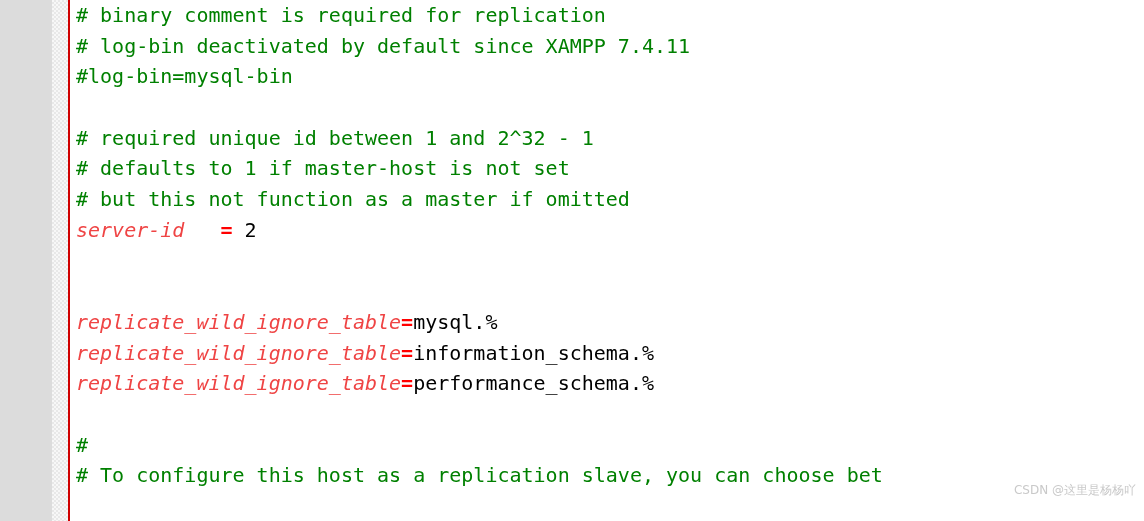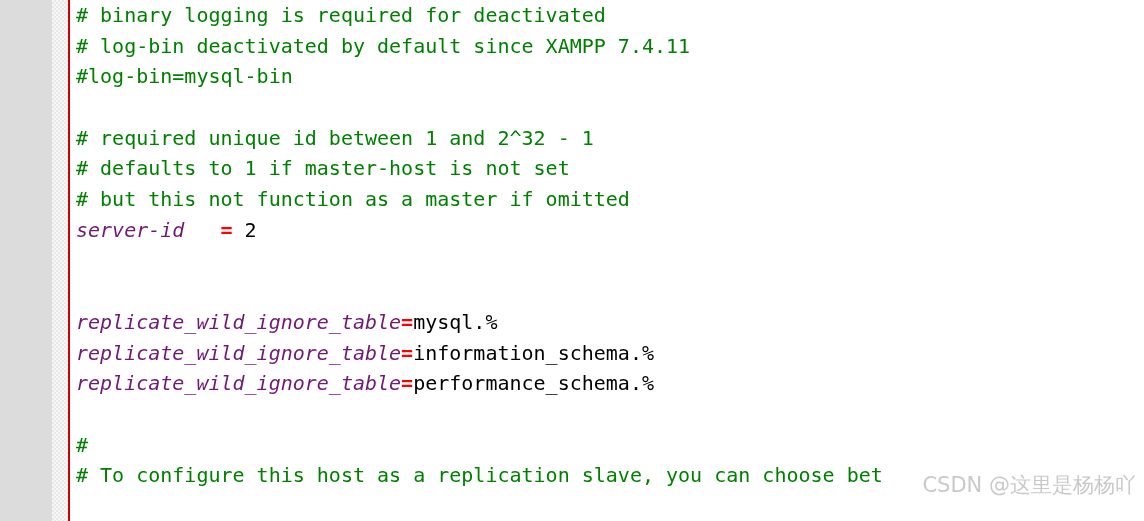--- a/index.html
+++ b/index.html
@@ -88,48 +88,48 @@
     left: 76px;
     top: 0;
     font-family: "DejaVu Sans Mono", "Liberation Mono", monospace;
     font-size: 20px;
     color: #000000;
     white-space: pre;
   }
 
   
   .tok-comment { color: #008000; }
-  .tok-key     { color: #701a75; font-style: italic; }
+  .tok-key     { color: #ef4444; font-style: italic; }
   .tok-op      { color: #ff0000; font-weight: bold; }
   .tok-val     { color: #000000; }
 
   
   .watermark {
     position: absolute;
     right: 8px;
     bottom: 22px;
     font-family: "DejaVu Sans", "Liberation Sans", sans-serif;
-    font-size: 21px;
+    font-size: 12px;
     color: #c9c9c9;
     white-space: nowrap;
     z-index: 6;
     pointer-events: none;
   }
 </style>
 </head>
 <body>
 
 <div id="editor">
 
   <div class="gutter"></div>
   <div class="gutter-fold"></div>
   <div class="gutter-rule"></div>
 
   <div class="rows" id="rows">
-      <div class="row"><span class="lineno">62</span><span class="code"><span class="tok-comment"># binary logging is required for deactivated</span></span></div>
+      <div class="row"><span class="lineno">62</span><span class="code"><span class="tok-comment"># binary comment is required for replication</span></span></div>
       <div class="row"><span class="lineno">63</span><span class="code"><span class="tok-comment"># log-bin deactivated by default since XAMPP 7.4.11</span></span></div>
       <div class="row"><span class="lineno">64</span><span class="code"><span class="tok-comment">#log-bin=mysql-bin</span></span></div>
       <div class="row"><span class="lineno">65</span><span class="code"></span></div>
       <div class="row"><span class="lineno">66</span><span class="code"><span class="tok-comment"># required unique id between 1 and 2^32 - 1</span></span></div>
       <div class="row"><span class="lineno">67</span><span class="code"><span class="tok-comment"># defaults to 1 if master-host is not set</span></span></div>
       <div class="row"><span class="lineno">68</span><span class="code"><span class="tok-comment"># but this not function as a master if omitted</span></span></div>
       <div class="row"><span class="lineno">69</span><span class="code"><span class="tok-key">server-id</span><span>   </span><span class="tok-op">=</span><span> </span><span class="tok-val">2</span></span></div>
       <div class="row"><span class="lineno">70</span></div>
       <div class="row"><span class="lineno">71</span></div>
       <div class="row"><span class="lineno">73</span><span class="code"><span class="tok-key">replicate_wild_ignore_table</span><span class="tok-op">=</span><span class="tok-val">mysql.%</span></span></div>

